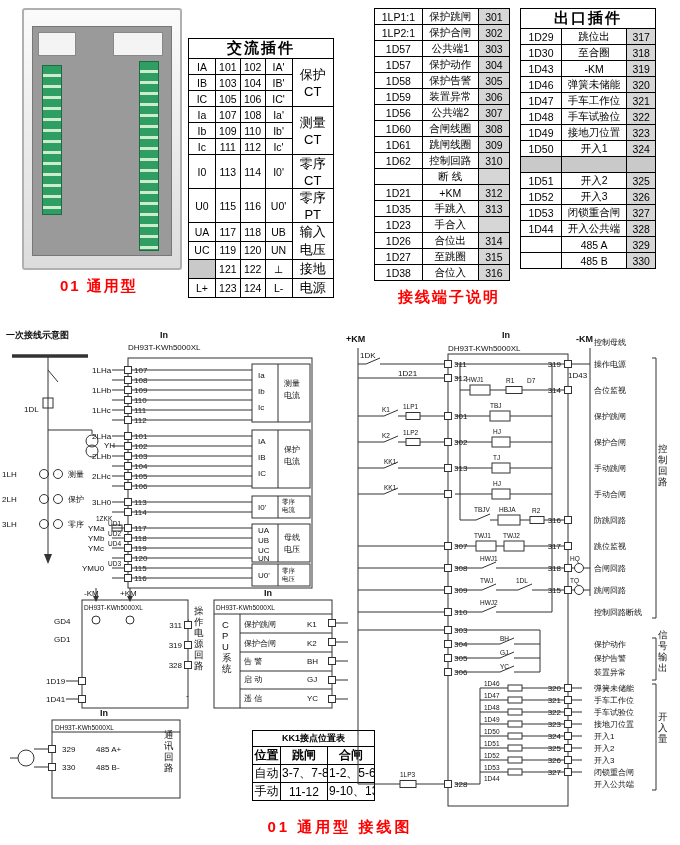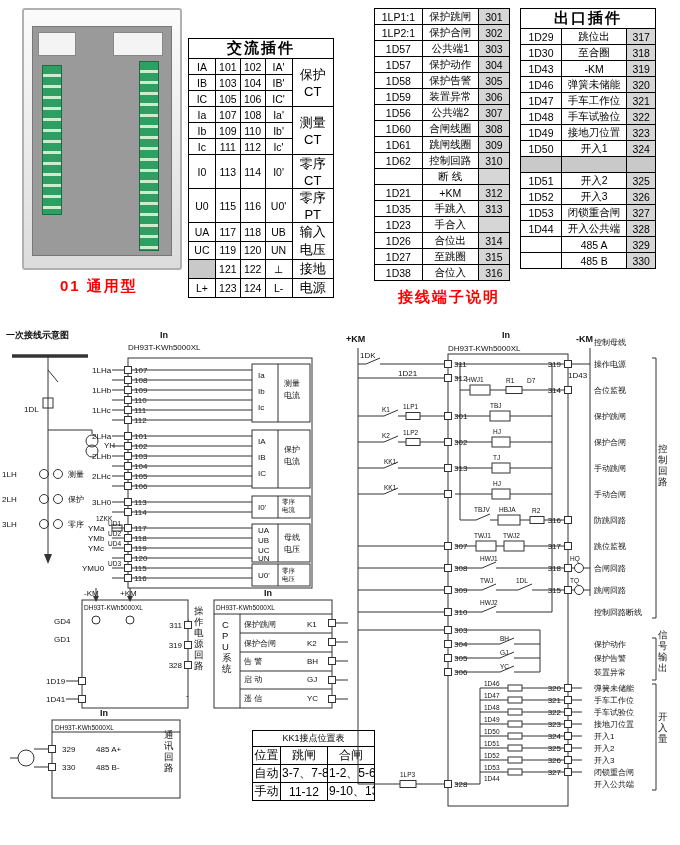--- a/index.html
+++ b/index.html
@@ -16,21 +16,21 @@
 .device{position:absolute;left:22px;top:8px;width:160px;height:262px;background:linear-gradient(#fbfbfb,#dcdcdc);border:2px solid #b0b0b0;border-radius:3px}
 .dev-inner{position:absolute;left:8px;top:16px;right:8px;bottom:12px;background:#9a9a9a;border:1px solid #777}
 .dev-plate{position:absolute;background:#f4f4f4;border:1px solid #888;height:24px}
 .p1{left:5px;top:5px;width:38px}
 .p2{right:8px;top:5px;width:50px}
 .dev-strip{position:absolute;width:20px;background:repeating-linear-gradient(180deg,#2f9e63 0 8px,#cdeccd 8px 11px);border:1px solid #1d6b42}
 .s-left{left:9px;top:38px;height:150px}
 .s-right{right:12px;top:34px;height:190px}
 
 .kk1 td{font-size:12px;height:14px}
-.kh{font-weight:normal}
+.kh{font-weight:bold}
 
 #wire-svg{position:absolute;left:0;top:312px}
 #wire-svg text{font-family:"Liberation Sans",sans-serif;fill:#111;font-size:8px}
 #wire-svg .s{font-size:6.5px}
 #wire-svg .b{font-size:9px;font-weight:bold}
 #wire-svg .e{text-anchor:end}
 #wire-svg .dv{font-size:9.5px}
 .w{stroke:#333;fill:none;stroke-width:1}
 .thick{stroke-width:3.5}
 .tsq{fill:#fff;stroke:#333;stroke-width:1}
@@ -44,20 +44,21 @@
     <div class="dev-inner">
       <div class="dev-plate p1"></div>
       <div class="dev-plate p2"></div>
       <div class="dev-strip s-left"></div>
       <div class="dev-strip s-right"></div>
     </div>
   </div>
 
   <div class="red" style="left:60px;top:277px">01 通用型</div>
   <div class="red" style="left:398px;top:288px">接线端子说明</div>
+  <div class="red" style="left:0;top:818px;width:100%;text-align:center;letter-spacing:3px">01 通用型 接线图</div>
 
   <table style="left:188px;top:38px;width:146px">
     <thead>
         <tr>
           <th colspan="5" class="ttl">交流插件</th>
         </tr>
       </thead>
     <tbody id="ac-body">
         <tr>
           <td>IA</td>

